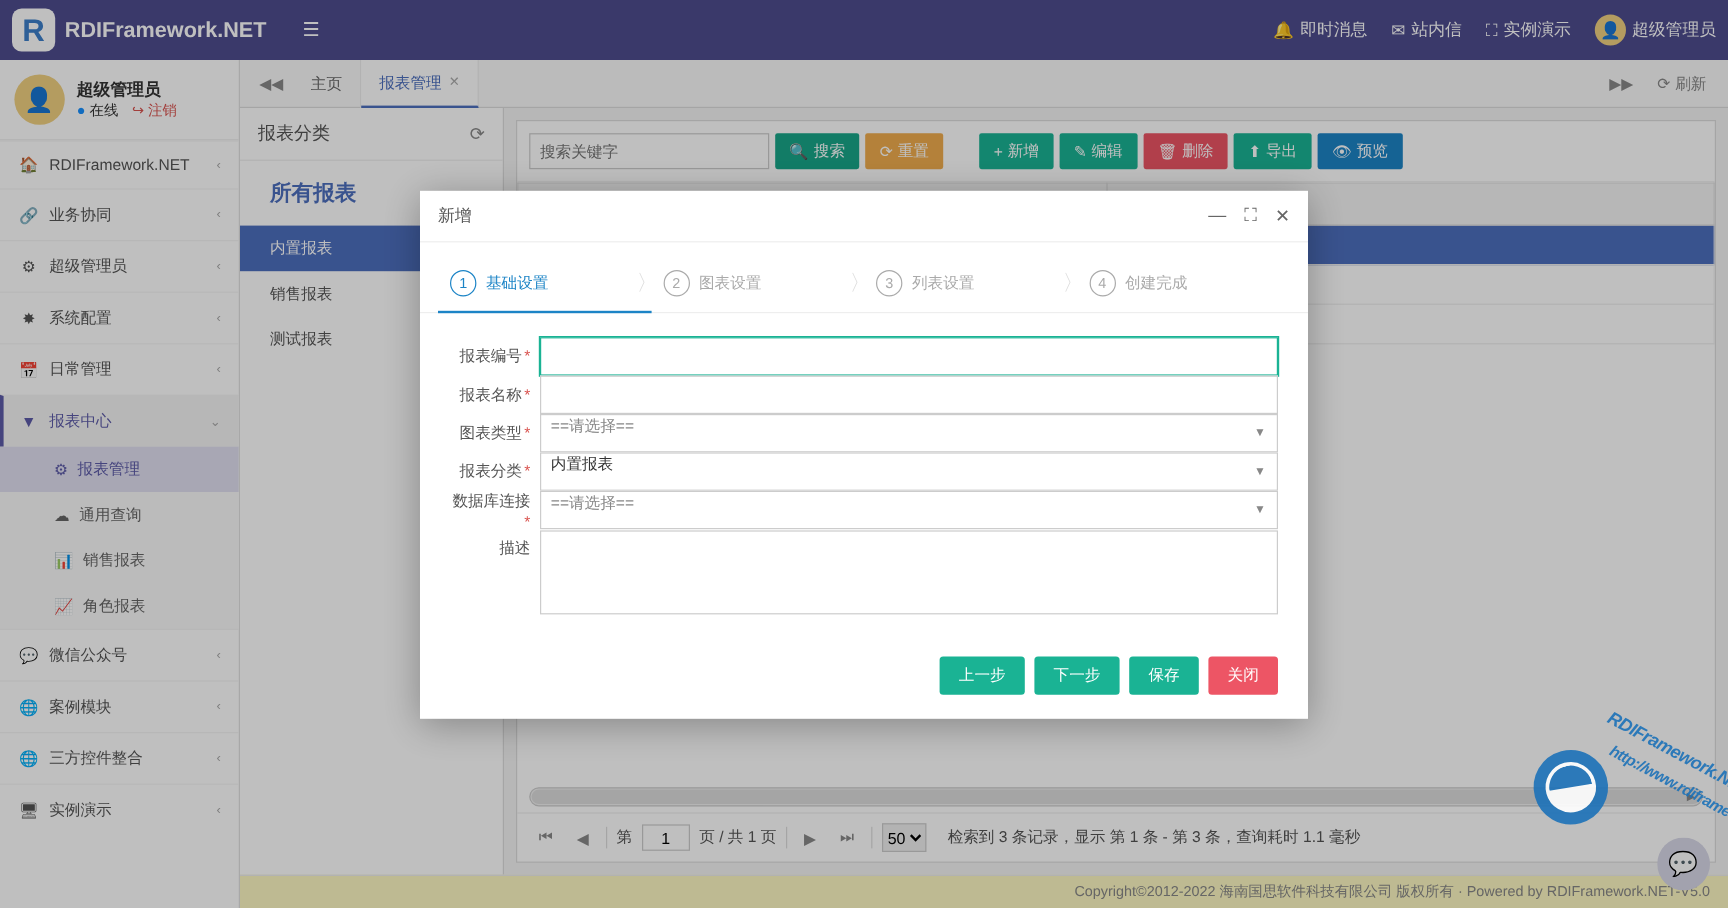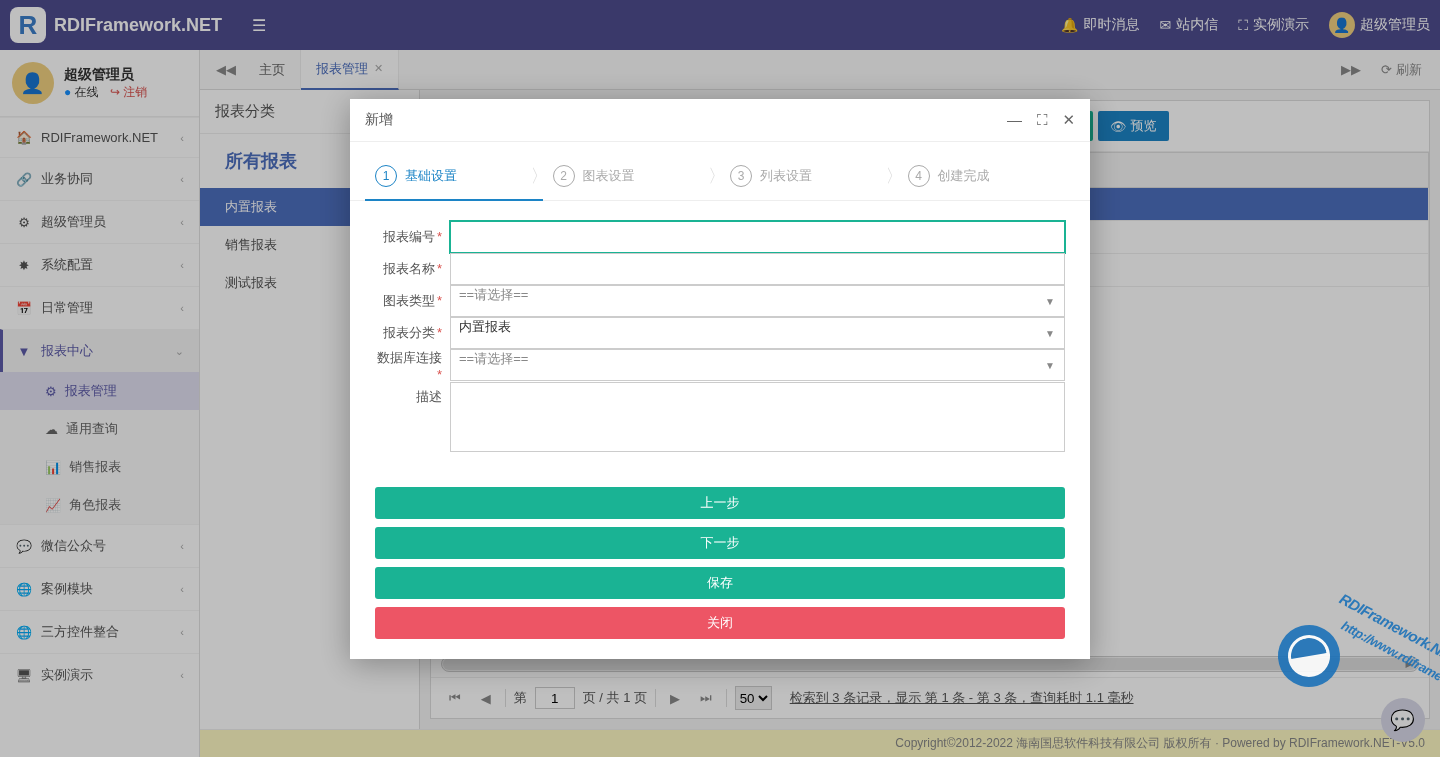--- a/index.html
+++ b/index.html
@@ -115,21 +115,21 @@
     .form-label { width: 75px; text-align: right; padding-right: 8px; color: #555; }
     .req { color: #d9534f; margin-left: 2px; }
     .form-ctrl { flex: 1; height: 32px; border: 1px solid #ccc; padding: 0 8px; font-size: 13px; background: #fff; }
     .form-ctrl.focused { border-color: #1ab394; box-shadow: 0 0 0 1px #1ab394; }
     .form-textarea { flex: 1; height: 70px; border: 1px solid #ccc; padding: 8px; font-size: 13px; resize: none; }
     .form-select-wrap { flex: 1; position: relative; }
     .form-select { width: 100%; height: 32px; border: 1px solid #ccc; padding: 0 25px 0 8px; font-size: 13px; background: #fff; appearance: none; color: #888; }
     .form-select.has-value { color: #333; }
     .select-caret { position: absolute; right: 10px; top: 50%; transform: translateY(-50%); pointer-events: none; color: #888; font-size: 10px; }
     
-    .modal-footer { padding: 15px 25px 20px; display: flex; justify-content: flex-end; gap: 8px; flex-direction: column; }
+    .modal-footer { padding: 15px 25px 20px; display: flex; justify-content: flex-end; gap: 8px; }
     .mbtn { height: 32px; padding: 0 16px; border: none; cursor: pointer; font-size: 13px; color: #fff; border-radius: 3px; }
     .mbtn-teal { background: #1ab394; }
     .mbtn-red { background: #ed5565; }
     
     
     .watermark { position: fixed; right: 100px; bottom: 70px; z-index: 200; pointer-events: none; opacity: 0.9; }
     .wm-circle { width: 62px; height: 62px; border: 10px solid #1c72b8; border-radius: 50%; position: relative; background: #fff; transform: rotate(-15deg); }
     .wm-inner { position: absolute; inset: 3px; background: #1c72b8; border-radius: 50%; clip-path: polygon(0 0, 100% 0, 100% 55%, 0 45%); }
     .wm-text { position: absolute; left: 55px; top: -5px; transform: rotate(28deg); color: #1c72b8; font-weight: bold; font-size: 15px; white-space: nowrap; font-style: italic; letter-spacing: -0.5px; }
     .wm-url { position: absolute; left: 55px; top: 30px; transform: rotate(28deg); color: #1c72b8; font-weight: bold; font-size: 13px; white-space: nowrap; font-style: italic; letter-spacing: -0.5px; }
@@ -358,21 +358,21 @@
           <span class="pager-btn">◀</span>
           <span class="pager-sep"></span>
           <span>第</span>
           <input class="pager-input" value="1" style="">
           <span>页 / 共 1 页</span>
           <span class="pager-sep"></span>
           <span class="pager-btn">▶</span>
           <span class="pager-btn">⏭</span>
           <span class="pager-sep"></span>
           <select><option>50</option></select>
-          <span style="margin-left:10px;text-decoration:underline;">检索到 3 条记录，显示 第 1 条 - 第 3 条，查询耗时 1.1 毫秒</span>
+          <span style="margin-left:10px;">检索到 3 条记录，显示 第 1 条 - 第 3 条，查询耗时 1.1 毫秒</span>
         </div>
       </div>
     </div>
 
     <div class="footer">Copyright©2012-2022 海南国思软件科技有限公司 版权所有 · Powered by RDIFramework.NET-V5.0</div>
   </div>
 </div>
 
 <div class="modal-mask"></div>
 <div class="modal">

